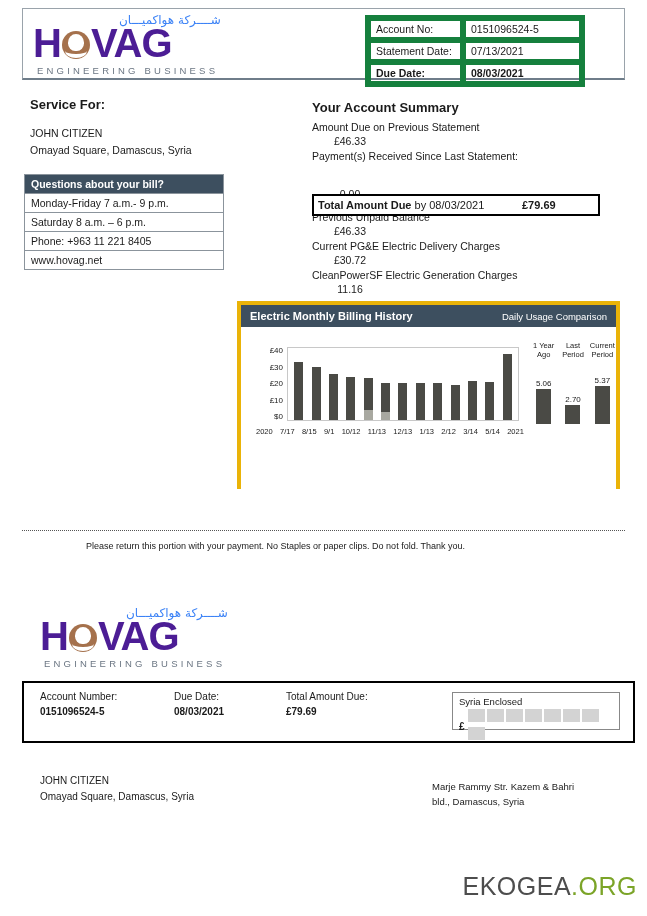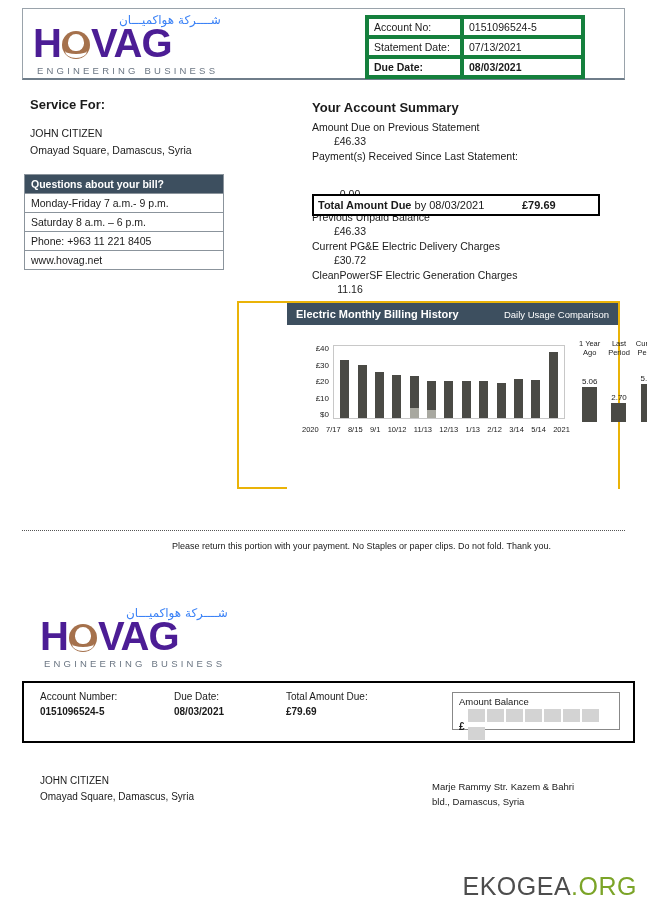--- a/index.html
+++ b/index.html
@@ -71,21 +71,21 @@
     font-weight: normal;
   }
 
   .acct-table {
     position: absolute; left: 342px; top: 6px;
     width: 220px;
     border-collapse: collapse;
     font-size: 10.5px;
   }
   .acct-table td {
-    border: 4px solid #15803d;
+    border: 6px solid #15803d;
     padding: 2px 5px;
     height: 15px;
     line-height: 12px;
   }
   .acct-table td.lbl { width: 95px; }
   .acct-table tr.due td { font-weight: bold; }
 
   
   .service-title {
     position: absolute; left: 30px; top: 97px;
@@ -156,23 +156,22 @@
     background: #fff;
   }
   .total-box .t-lbl { flex: 1; }
   .total-box .t-lbl b { font-weight: bold; }
   .total-box .t-val { width: 72px; font-weight: bold; }
 
   
   .chart-panel {
     position: absolute; left: 237px; top: 301px;
     width: 383px; height: 188px;
-    border: 2px solid #eab308;
+    border: 4px solid #eab308;
     background: #fff;
-    padding-left: 48px;
   }
   .chart-head {
     background: #3d4f5f;
     color: #fff;
     height: 22px;
     display: flex;
     align-items: center;
     padding: 0 9px;
   }
   .chart-head .ch-title { font-size: 11px; font-weight: bold; flex: 1; }
@@ -270,21 +269,21 @@
 
   
   .tear-line {
     position: absolute; left: 22px; top: 530px;
     width: 603px;
     border-top: 1px dotted #555;
   }
   .tear-note {
     position: absolute; left: 0; top: 541px;
     width: 551px;
-    text-align: right;
+    text-align: center;
     font-size: 9px;
   }
 
   
   .logo-wrap2 {
     position: absolute; left: 30px; top: 602px;
     width: 215px; height: 72px;
   }
 
   
@@ -534,21 +533,21 @@
       <span class="sf-lbl">Due Date:</span>
       <span class="sf-val">08/03/2021</span>
     </div>
     <div class="stub-f amt">
       <span class="sf-lbl">Total Amount Due:</span>
       <span class="sf-val">£79.69</span>
     </div>
   </div>
 
   <div class="enclosed">
-    <div class="enc-lbl">Amount Balance</div>
+    <div class="enc-lbl">Syria Enclosed</div>
     <div class="enc-row">
       <span class="enc-cur">£</span>
       <span id="encCells"><span class="enc-cell" style="display: inline-block;"></span><span class="enc-cell" style="display: inline-block;"></span><span class="enc-cell" style="display: inline-block;"></span><span class="enc-cell" style="display: inline-block;"></span><span class="enc-cell" style="display: inline-block;"></span><span class="enc-cell" style="display: inline-block;"></span><span class="enc-cell" style="display: inline-block;"></span><span class="enc-cell" style="display: inline-block;"></span></span>
     </div>
   </div>
 </div>
 
 <div class="b-name">JOHN CITIZEN</div>
 <div class="b-addr">Omayad Square, Damascus, Syria</div>
 <div class="r-addr1">Marje Rammy Str. Kazem &amp; Bahri</div>

